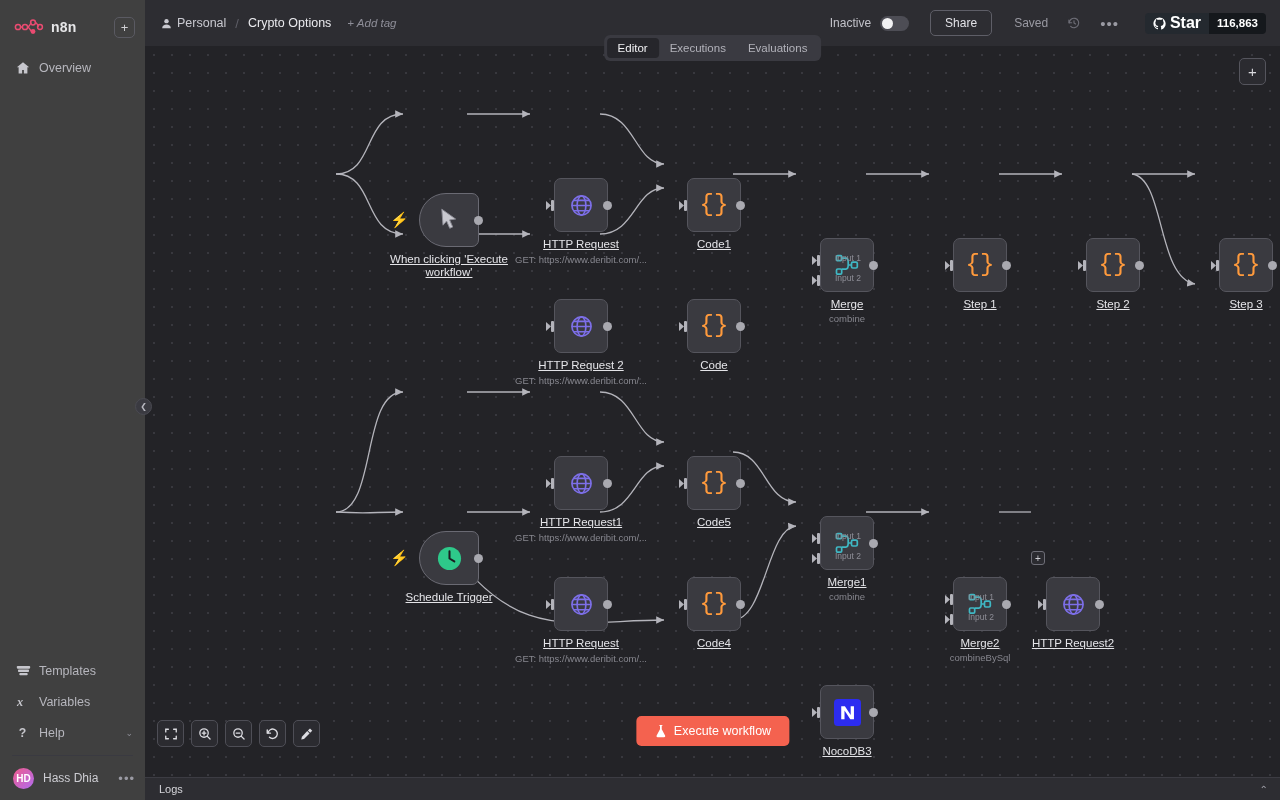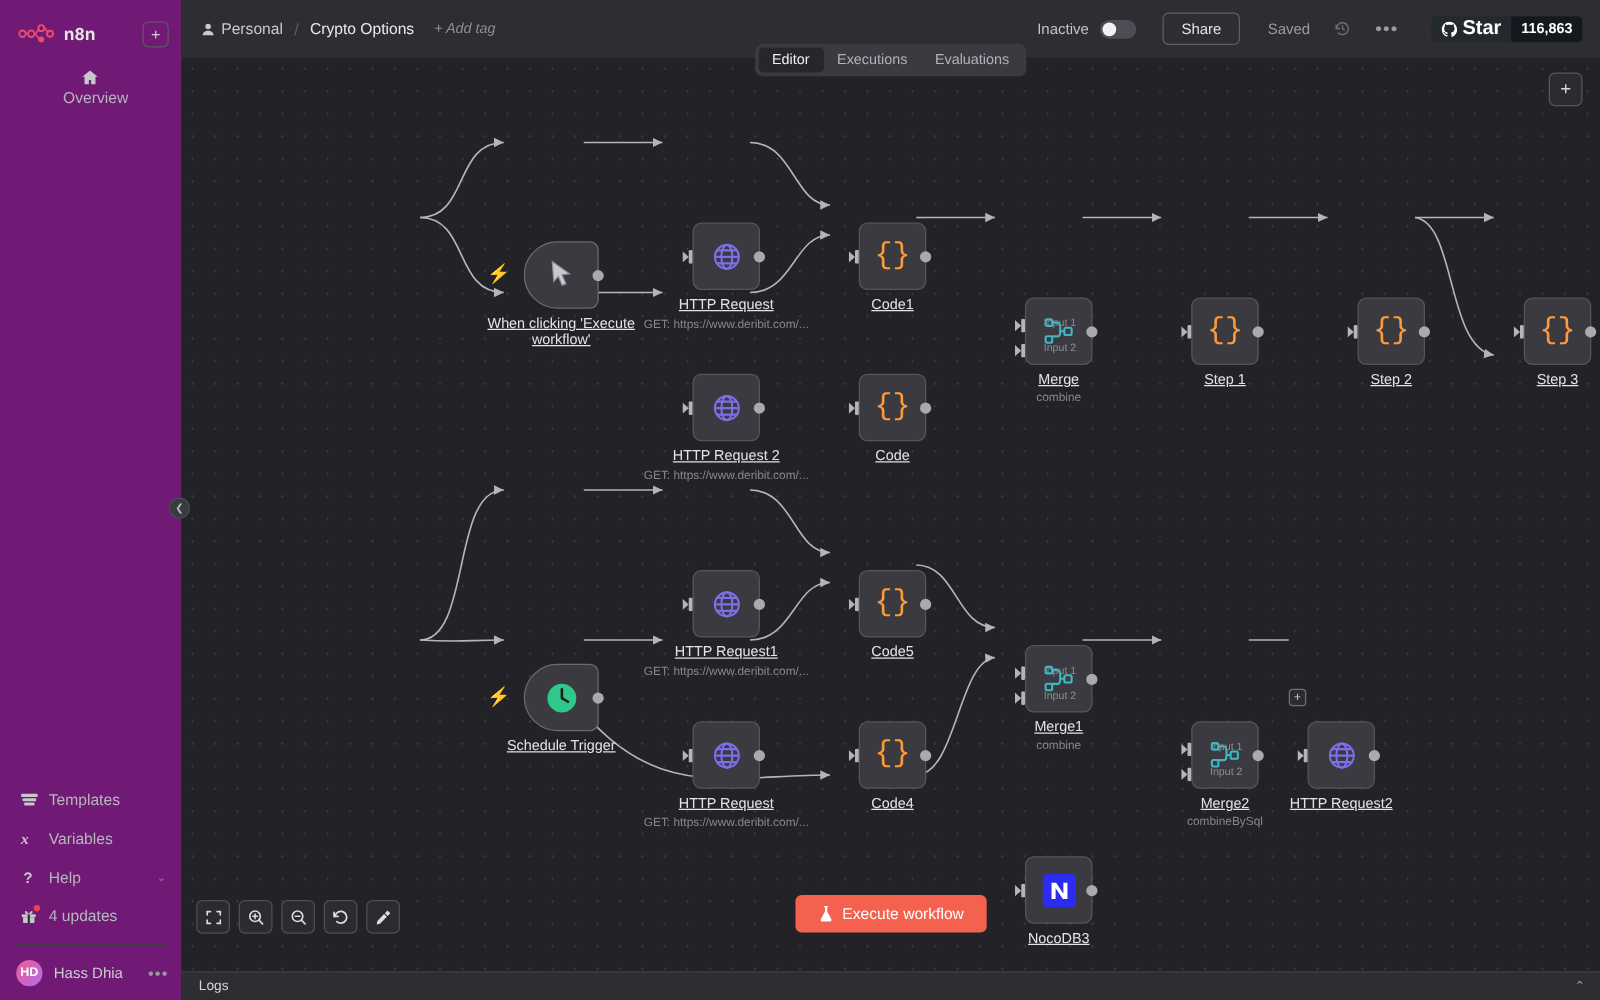--- a/index.html
+++ b/index.html
@@ -7,40 +7,40 @@
     width: 1280px; height: 800px;
     background: #26262b;
     font-family: "Liberation Sans", sans-serif;
     overflow: hidden;
     -webkit-font-smoothing: antialiased;
   }
   .app { position: relative; width: 1280px; height: 800px; display: flex; }
 
   
   .sidebar {
-    width: 145px; height: 800px; background: #701a75;
+    width: 145px; height: 800px; background: #404040;
     display: flex; flex-direction: column;
     flex: 0 0 145px; position: relative; z-index: 5;
   }
   .sb-logo-row { display: flex; align-items: center; padding: 10px 10px 0 14px; height: 44px; }
   .sb-logo-mark { width: 30px; height: 16px; flex: 0 0 30px; }
   .sb-brand { color: #e6e6e8; font-size: 14px; font-weight: bold; margin-left: 7px; letter-spacing: .2px; }
   .sb-add-btn {
     margin-left: auto; width: 21px; height: 21px; border: 1px solid #5a5a62;
     border-radius: 5px; color: #d0d0d4; font-size: 13px; line-height: 19px;
     text-align: center; background: transparent; cursor: pointer;
   }
   .sb-item {
     display: flex; align-items: center; height: 31px; padding: 0 12px 0 16px;
     color: #b6b6bd; font-size: 12.5px; cursor: pointer; position: relative;
   }
   .sb-item .ic { width: 19px; flex: 0 0 19px; display: flex; align-items: center; color: #c6c6cc; }
   .sb-item .lbl { margin-left: 4px; white-space: nowrap; }
   .sb-item .chev { margin-left: auto; color: #8d8d96; font-size: 9px; }
-  .sb-overview { margin-top: 8px; flex-direction: column; }
+  .sb-overview { margin-top: 8px; }
   .sb-spacer { flex: 1 1 auto; }
   .sb-bottom { padding-bottom: 4px; }
   .sb-divider { height: 1px; background: #3a3a41; margin: 7px 12px 4px 12px; }
   .sb-user { display: flex; align-items: center; height: 36px; padding: 0 10px 0 13px; cursor: pointer; }
   .avatar {
     width: 21px; height: 21px; border-radius: 50%;
     background: linear-gradient(135deg,#ef5b8c 0%,#b16cf0 100%);
     color: #fff; font-size: 10px; font-weight: bold;
     display: flex; align-items: center; justify-content: center; flex: 0 0 21px;
   }
@@ -227,32 +227,20 @@
       <div class="sb-item">
         <span class="ic">
           <svg width="14" height="14" viewBox="0 0 16 16">
               <text x="3" y="13" font-family="Liberation Sans, sans-serif" font-size="14" font-weight="bold" fill="#c6c6cc">?</text>
             </svg>
         </span>
         <span class="lbl">Help</span>
         <span class="chev">⌄</span>
       </div>
 
-      <div class="sb-item">
-        <span class="badge-dot"></span>
-        <span class="ic">
-          <svg width="14" height="14" viewBox="0 0 16 16" fill="#c6c6cc">
-            <rect x="1.6" y="6.2" width="12.8" height="2.6" rx="0.6"></rect>
-            <rect x="2.8" y="9" width="10.4" height="5.2" rx="0.8"></rect>
-            <rect x="7.1" y="6.2" width="1.9" height="8" fill="#2d2d32"></rect>
-            <path d="M8 6.2C6.2 6.2 4.4 5.4 4.4 4.1S6.4 2.6 8 6.2zM8 6.2c1.8 0 3.6-.8 3.6-2.1S9.6 2.6 8 6.2z"></path>
-          </svg>
-        </span>
-        <span class="lbl">4 updates</span>
-      </div>
 
       <div class="sb-divider"></div>
 
       <div class="sb-user">
         <span class="avatar">HD</span>
         <span class="uname">Hass Dhia</span>
         <span class="dots">•••</span>
       </div>
     </div>
   </aside>

